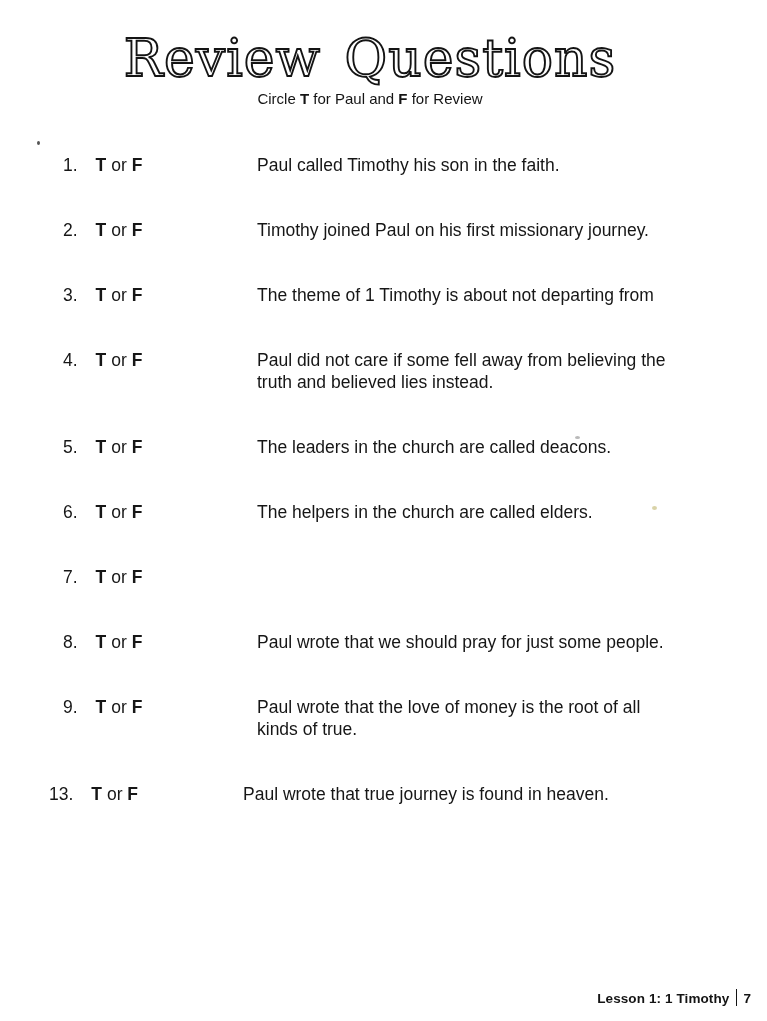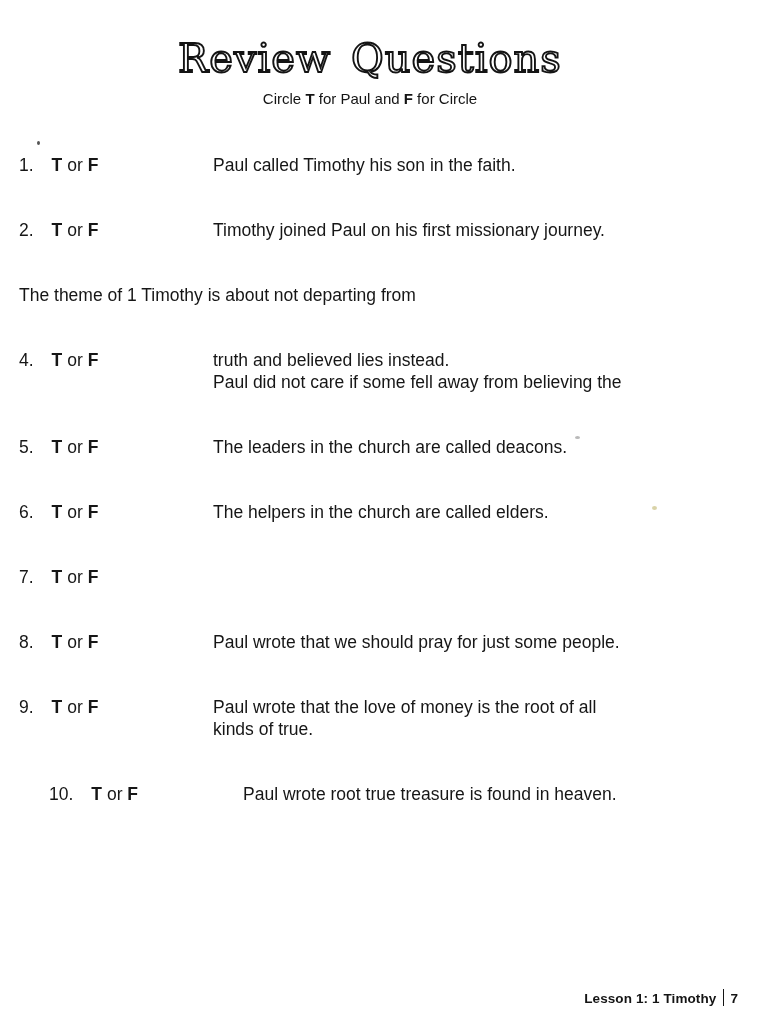--- a/index.html
+++ b/index.html
@@ -18,21 +18,21 @@
   .header {
     position: absolute;
     top: 30px;
     left: 0;
     width: 740px;
     text-align: center;
   }
   .title {
     margin: 0;
     font-family: "DejaVu Serif", serif;
-    font-size: 40px;
+    font-size: 52px;
     line-height: 56px;
     font-weight: 400;
     letter-spacing: 1px;
     word-spacing: 6px;
     color: #ffffff;
     -webkit-text-stroke: 1.9px #141414;
   }
   @supports not (-webkit-text-stroke: 1px #000) {
     .title { color: #141414; }
   }
@@ -47,21 +47,21 @@
   
   .questions {
     position: absolute;
     top: 154px;
     left: 0;
     right: 0;
   }
   .qrow {
     display: flex;
     align-items: flex-start;
-    padding-left: 19px;
+    padding-left: 63px;
     margin-bottom: 43px;
     font-size: 17.5px;
     line-height: 22px;
   }
   .qrow:nth-child(10) { padding-left: 49px; }
   .qleft {
     width: 194px;
     flex: 0 0 194px;
     white-space: nowrap;
   }
@@ -70,21 +70,21 @@
     margin-right: 18px;
   }
   .tf b { font-weight: 700; }
   .tf b { cursor: pointer; }
   .qtext { flex: 1 1 auto; }
   .qtext div { line-height: 22px; }
 
   
   .footer {
     position: absolute;
-    right: 29px;
+    right: 16px;
     bottom: 15px;
     font-size: 13.5px;
     font-weight: 600;
     letter-spacing: 0.1px;
     color: #141414;
     white-space: nowrap;
   }
   .footer-bar {
     display: inline-block;
     width: 0;
@@ -103,21 +103,21 @@
   .speck-2 { left: 575px; top: 436px; width: 5px; height: 3px; background: #b9b9b9; }
   .speck-3 { left: 652px; top: 506px; width: 5px; height: 4px; background: #d9d3a8; }
 </style>
 </head>
 <body>
 
 <div class="page">
 
   <header class="header">
     <h1 class="title">Review Questions</h1>
-    <p class="subtitle"><span>Circle </span><b>T</b><span> for Paul and </span><b>F</b><span> for Circle</span></p>
+    <p class="subtitle"><span>Circle </span><b>T</b><span> for Paul and </span><b>F</b><span> for Review</span></p>
   </header>
 
   <main class="questions">
     <div class="qrow">
       <div class="qleft">
         <span class="qnum">1.</span><span class="tf"><b>T</b> <span>or</span> <b>F</b></span>
       </div>
       <div class="qtext">
           <div>Paul called Timothy his son in the faith.</div>
         </div>
@@ -126,32 +126,35 @@
     <div class="qrow">
       <div class="qleft">
         <span class="qnum">2.</span><span class="tf"><b>T</b> <span>or</span> <b>F</b></span>
       </div>
       <div class="qtext">
           <div>Timothy joined Paul on his first missionary journey.</div>
         </div>
     </div>
 
     <div class="qrow">
+      <div class="qleft">
+        <span class="qnum">3.</span><span class="tf"><b>T</b> <span>or</span> <b>F</b></span>
+      </div>
       <div class="qtext">
           <div>The theme of 1 Timothy is about not departing from</div>
         </div>
     </div>
 
     <div class="qrow">
       <div class="qleft">
         <span class="qnum">4.</span><span class="tf"><b>T</b> <span>or</span> <b>F</b></span>
       </div>
       <div class="qtext">
+          <div>Paul did not care if some fell away from believing the</div>
           <div>truth and believed lies instead.</div>
-          <div>Paul did not care if some fell away from believing the</div>
         </div>
     </div>
 
     <div class="qrow">
       <div class="qleft">
         <span class="qnum">5.</span><span class="tf"><b>T</b> <span>or</span> <b>F</b></span>
       </div>
       <div class="qtext">
           <div>The leaders in the church are called deacons.</div>
         </div>
@@ -186,24 +189,24 @@
         <span class="qnum">9.</span><span class="tf"><b>T</b> <span>or</span> <b>F</b></span>
       </div>
       <div class="qtext">
           <div>Paul wrote that the love of money is the root of all</div>
           <div>kinds of true.</div>
         </div>
     </div>
 
     <div class="qrow">
       <div class="qleft">
-        <span class="qnum">10.</span><span class="tf"><b>T</b> <span>or</span> <b>F</b></span>
-      </div>
-      <div class="qtext">
-          <div>Paul wrote root true treasure is found in heaven.</div>
+        <span class="qnum">13.</span><span class="tf"><b>T</b> <span>or</span> <b>F</b></span>
+      </div>
+      <div class="qtext">
+          <div>Paul wrote that true journey is found in heaven.</div>
         </div>
     </div>
   </main>
 
   <footer class="footer">
     <span>Lesson 1: 1 Timothy</span><span class="footer-bar"></span><span>7</span>
   </footer>
 
   <div class="speck speck-1"></div>
   <div class="speck speck-2"></div>

